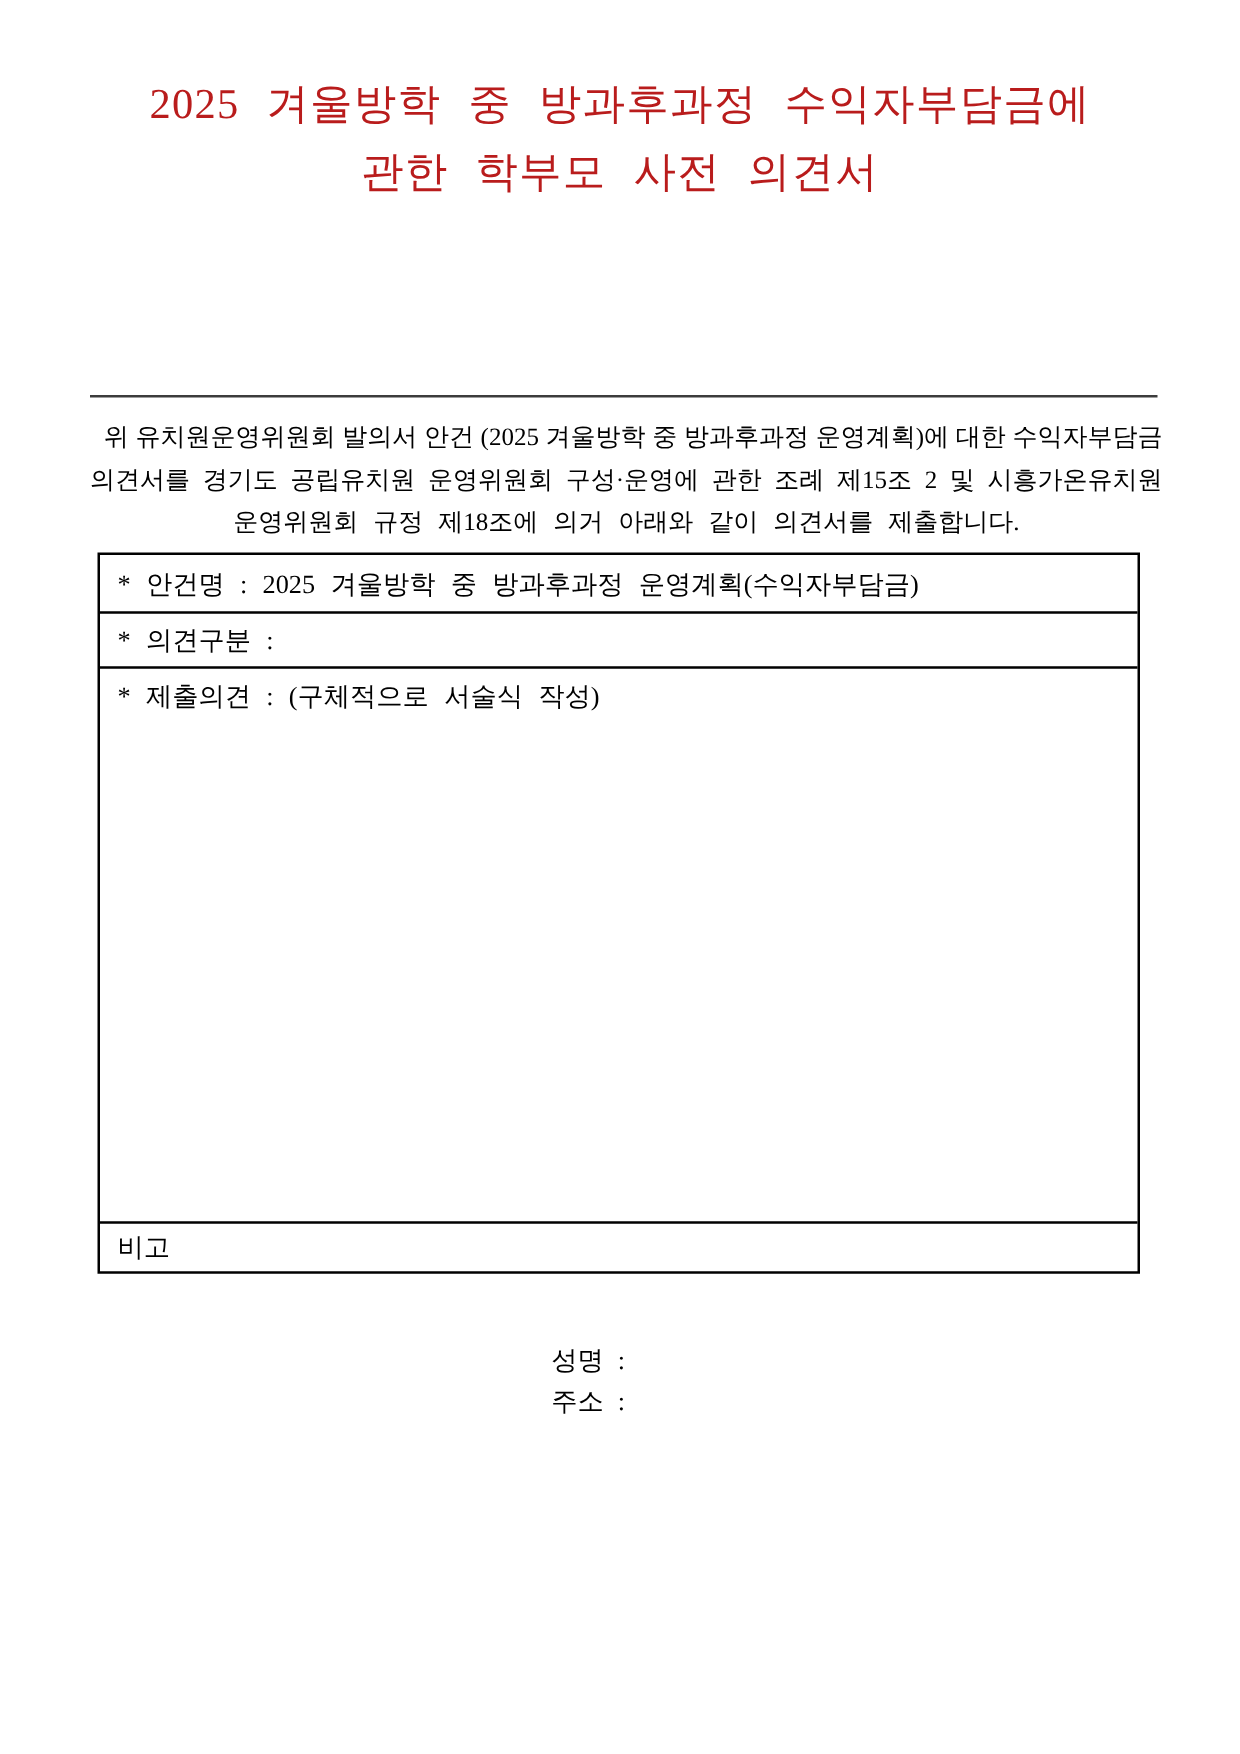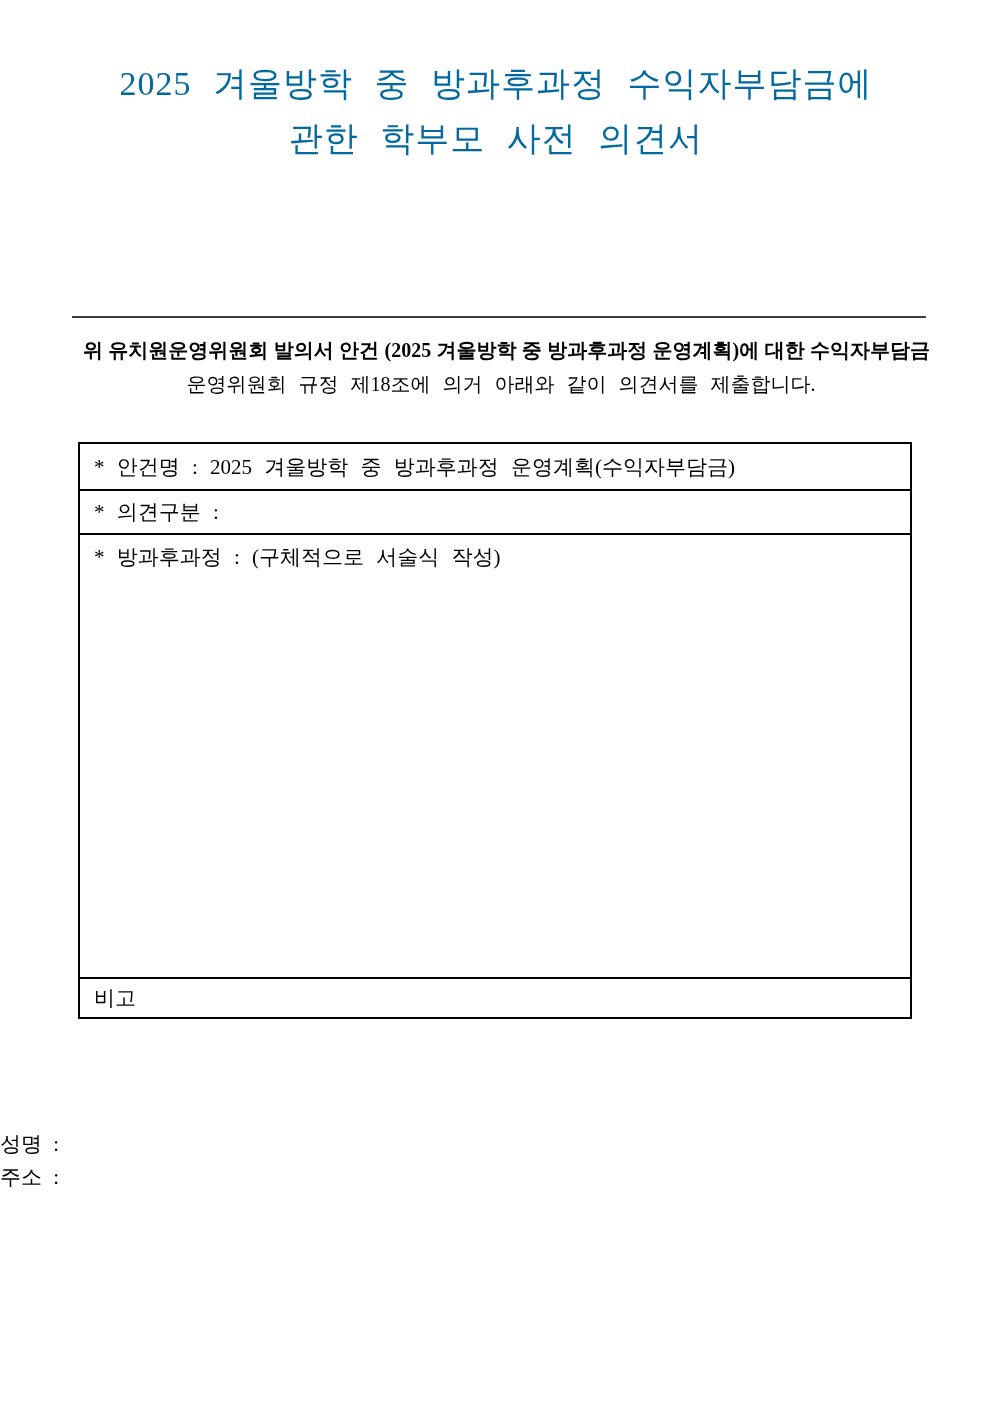--- a/index.html
+++ b/index.html
@@ -20,21 +20,21 @@
   .doc-title {
     position: absolute;
     top: 56px;
     left: 0;
     width: 992px;
     text-align: center;
     font-size: 34px;
     line-height: 55px;
     letter-spacing: 1px;
     word-spacing: 12px;
-    color: #0369a1;
+    color: #b91c1c;
   }
 
   
   .subject-line {
     position: absolute;
     top: 236px;
     left: 72px;
     width: 858px;
     font-size: 21px;
     line-height: 30px;
@@ -59,21 +59,20 @@
     left: 72px;
     width: 858px;
     font-size: 20px;
     line-height: 34px;
   }
   .body-line-just {
     text-align: justify;
     text-align-last: justify;
     overflow: hidden;
     white-space: nowrap;
-    font-weight: bold;
   }
   .body-line-indent { padding-left: 11px; }
   .body-line-plain {
     text-align: center;
     word-spacing: 7px;
     white-space: nowrap;
   }
 
   
   .form-table {
@@ -94,55 +93,57 @@
   }
   .form-row + .form-row { border-top: 2px solid #000000; }
   .row-agenda       { height: 45px; }
   .row-opinion-type { height: 44px; }
   .row-opinion      { height: 444px; align-items: flex-start; padding-top: 8px; }
   .row-note         { height: 40px; }
 
   
   .signature-block {
     position: absolute;
-    top: 1128px;
+    top: 1072px;
     left: 0;
     width: 500px;
+    text-align: right;
     font-size: 21px;
     line-height: 33px;
     word-spacing: 6px;
   }
 </style>
 </head>
 <body>
 
 <div class="page">
 
   <div class="doc-title">
     <div>2025 겨울방학 중 방과후과정 수익자부담금에</div>
     <div>관한 학부모 사전 의견서</div>
   </div>
 
 
   <div class="divider-rule"></div>
 
   <div class="body-paragraph">
     <div class="body-line-just body-line-indent">위 유치원운영위원회 발의서 안건 (2025 겨울방학 중 방과후과정 운영계획)에 대한 수익자부담금</div>
+    <div class="body-line-just">의견서를 경기도 공립유치원 운영위원회 구성·운영에 관한 조례 제15조 2 및 시흥가온유치원</div>
     <div class="body-line-plain">운영위원회 규정 제18조에 의거 아래와 같이 의견서를 제출합니다.</div>
   </div>
 
   <div class="form-table">
     <div class="form-row row-agenda">
       <span>* 안건명 : 2025 겨울방학 중 방과후과정 운영계획(수익자부담금)</span>
     </div>
     <div class="form-row row-opinion-type">
       <span>* 의견구분 :</span>
     </div>
     <div class="form-row row-opinion">
-      <span>* 방과후과정 : (구체적으로 서술식 작성)</span>
+      <span>* 제출의견 : (구체적으로 서술식 작성)</span>
     </div>
     <div class="form-row row-note">
       <span>비고</span>
     </div>
   </div>
 
   <div class="signature-block">
     <div>성명 :</div>
     <div>주소 :</div>
   </div>

